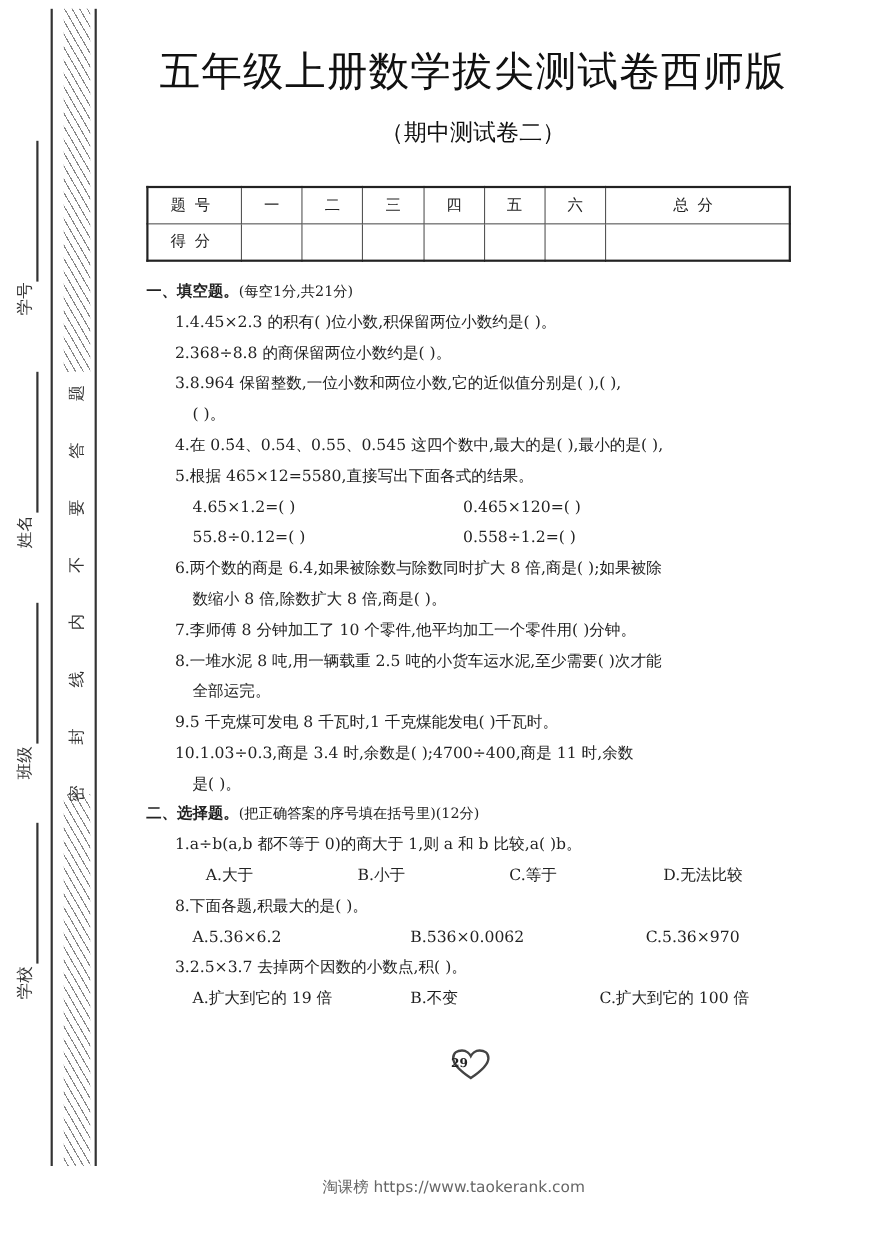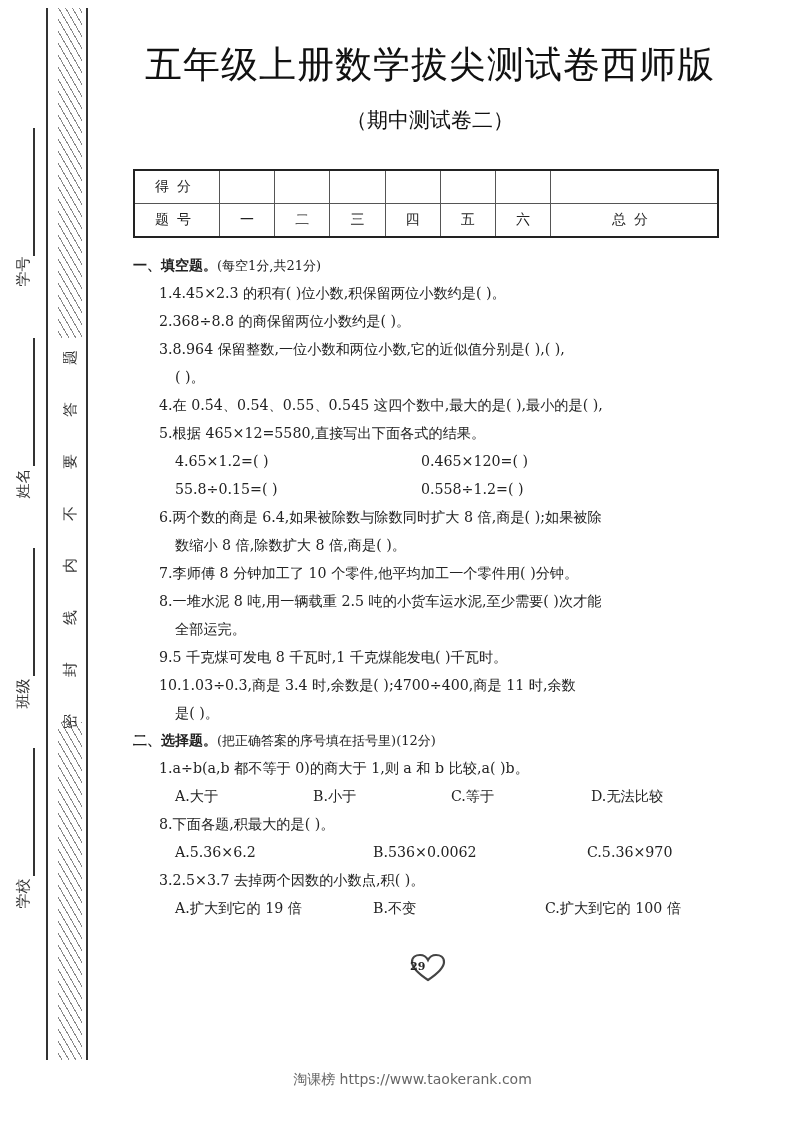--- a/index.html
+++ b/index.html
@@ -73,75 +73,75 @@
   <div class="field-line" style="top:748px;height:128px;"></div>
   <div class="field-label" style="left:8px;top:884px;">学校</div>
 </div>
 
 <div class="title">五年级上册数学拔尖测试卷西师版</div>
 <div class="subtitle">（期中测试卷二）</div>
 
 <table class="score">
   <tbody>
       <tr>
+    <td class="hdr">题号</td>
+    <td>一</td>
+    <td>二</td>
+    <td>三</td>
+    <td>四</td>
+    <td>五</td>
+    <td>六</td>
+    <td style="letter-spacing:8px;">总分</td>
+  </tr>
+  <tr>
     <td class="hdr">得分</td>
     <td></td>
     <td></td>
     <td></td>
     <td></td>
     <td></td>
     <td></td>
     <td></td>
-  </tr>
-  <tr>
-    <td class="hdr">题号</td>
-    <td>一</td>
-    <td>二</td>
-    <td>三</td>
-    <td>四</td>
-    <td>五</td>
-    <td>六</td>
-    <td style="letter-spacing:8px;">总分</td>
   </tr>
 </tbody>
   </table>
 
 <div class="content">
   <div class="sec">
     <span>一、填空题。</span><span class="note">(每空1分,共21分)</span>
   </div>
   <div class="line">1.4.45×2.3 的积有(      )位小数,积保留两位小数约是(      )。</div>
   <div class="line">2.368÷8.8 的商保留两位小数约是(      )。</div>
   <div class="line">3.8.964 保留整数,一位小数和两位小数,它的近似值分别是(      ),(      ),</div>
   <div class="line cont">(      )。</div>
   <div class="line">4.在 0.5̇4̇、0.54̇、0.55、0.545 这四个数中,最大的是(      ),最小的是(      ),</div>
   <div class="line">5.根据 465×12=5580,直接写出下面各式的结果。</div>
   <div class="line twocol">
     <span style="width:246px;">4.65×1.2=(      )</span>
     <span>0.465×120=(      )</span>
   </div>
   <div class="line twocol">
-    <span style="width:246px;">55.8÷0.15=(      )</span>
+    <span style="width:246px;">55.8÷0.12=(      )</span>
     <span>0.558÷1.2=(      )</span>
   </div>
   <div class="line">6.两个数的商是 6.4,如果被除数与除数同时扩大 8 倍,商是(      );如果被除</div>
   <div class="line cont">数缩小 8 倍,除数扩大 8 倍,商是(      )。</div>
   <div class="line">7.李师傅 8 分钟加工了 10 个零件,他平均加工一个零件用(      )分钟。</div>
   <div class="line">8.一堆水泥 8 吨,用一辆载重 2.5 吨的小货车运水泥,至少需要(      )次才能</div>
   <div class="line cont">全部运完。</div>
   <div class="line">9.5 千克煤可发电 8 千瓦时,1 千克煤能发电(      )千瓦时。</div>
   <div class="line">10.1.03÷0.3,商是 3.4 时,余数是(      );4700÷400,商是 11 时,余数</div>
   <div class="line cont">是(      )。</div>
 
   <div class="sec">
     <span>二、选择题。</span><span class="note">(把正确答案的序号填在括号里)(12分)</span>
   </div>
   <div class="line">1.a÷b(a,b 都不等于 0)的商大于 1,则 a 和 b 比较,a(      )b。</div>
   <div class="line twocol">
-    <span class="opt" style="width:138px;">A.大于</span>
+    <span class="opt" style="width:138px;margin-left:12px;">A.大于</span>
     <span class="opt" style="width:138px;">B.小于</span>
     <span class="opt" style="width:140px;">C.等于</span>
     <span class="opt">D.无法比较</span>
   </div>
   <div class="line">8.下面各题,积最大的是(      )。</div>
   <div class="line twocol">
     <span class="opt" style="width:198px;">A.5.36×6.2</span>
     <span class="opt" style="width:214px;">B.536×0.0062</span>
     <span class="opt">C.5.36×970</span>
   </div>

